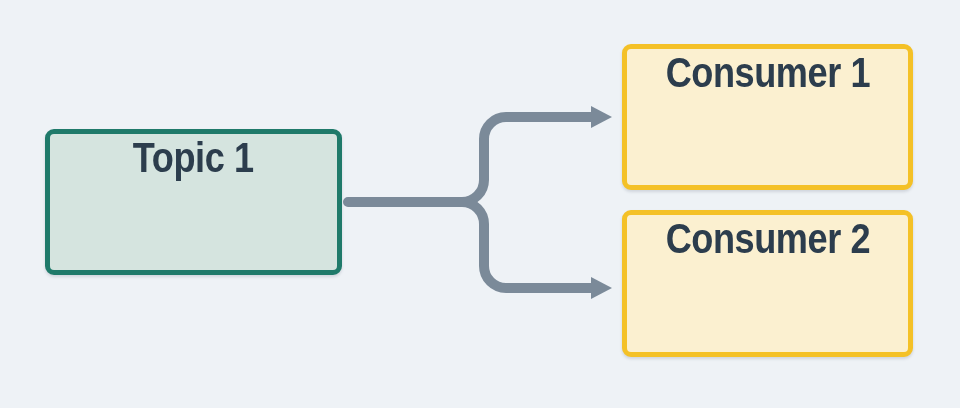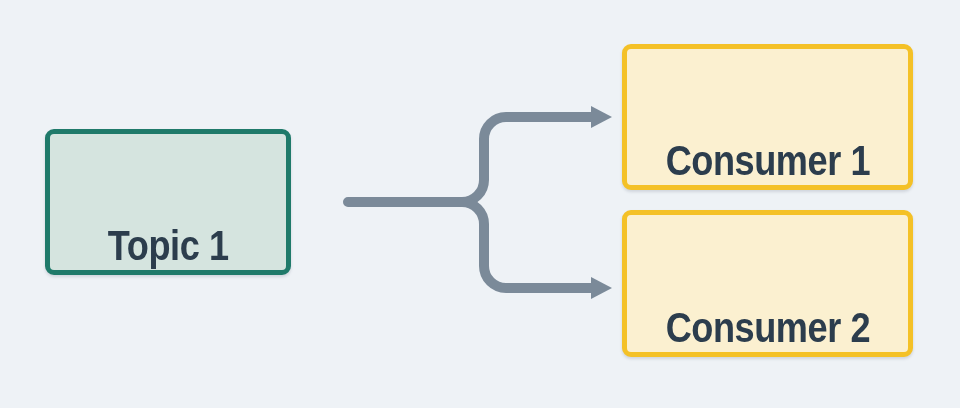--- a/index.html
+++ b/index.html
@@ -34,40 +34,40 @@
     stroke-linejoin: round;
   }
   .arrow-head {
     fill: var(--edge, #7b8a99);
     stroke: none;
   }
   .node {
     position: absolute;
     box-sizing: border-box;
     display: flex;
-    align-items: flex-end;
+    align-items: flex-start;
     justify-content: center;
     border-style: solid;
     border-width: 5px;
     border-radius: 9px;
     font-weight: bold;
     font-size: 42px;
     color: var(--text, #2c3d4d);
     box-shadow: 0 2px 3px rgba(74, 85, 104, 0.18);
   }
   .node .node-label {
     display: inline-block;
     transform: scaleX(0.86);
     letter-spacing: -0.5px;
     white-space: nowrap;
   }
   .node-topic {
     left: 45px;
     top: 129px;
-    width: 246px;
+    width: 297px;
     height: 146px;
     background: var(--topic-fill, #d5e4df);
     border-color: var(--topic-border, #1f7a6a);
   }
   .node-consumer-1 {
     left: 622px;
     top: 44px;
     width: 291px;
     height: 146px;
     background: var(--consumer-fill, #fbf0d0);

